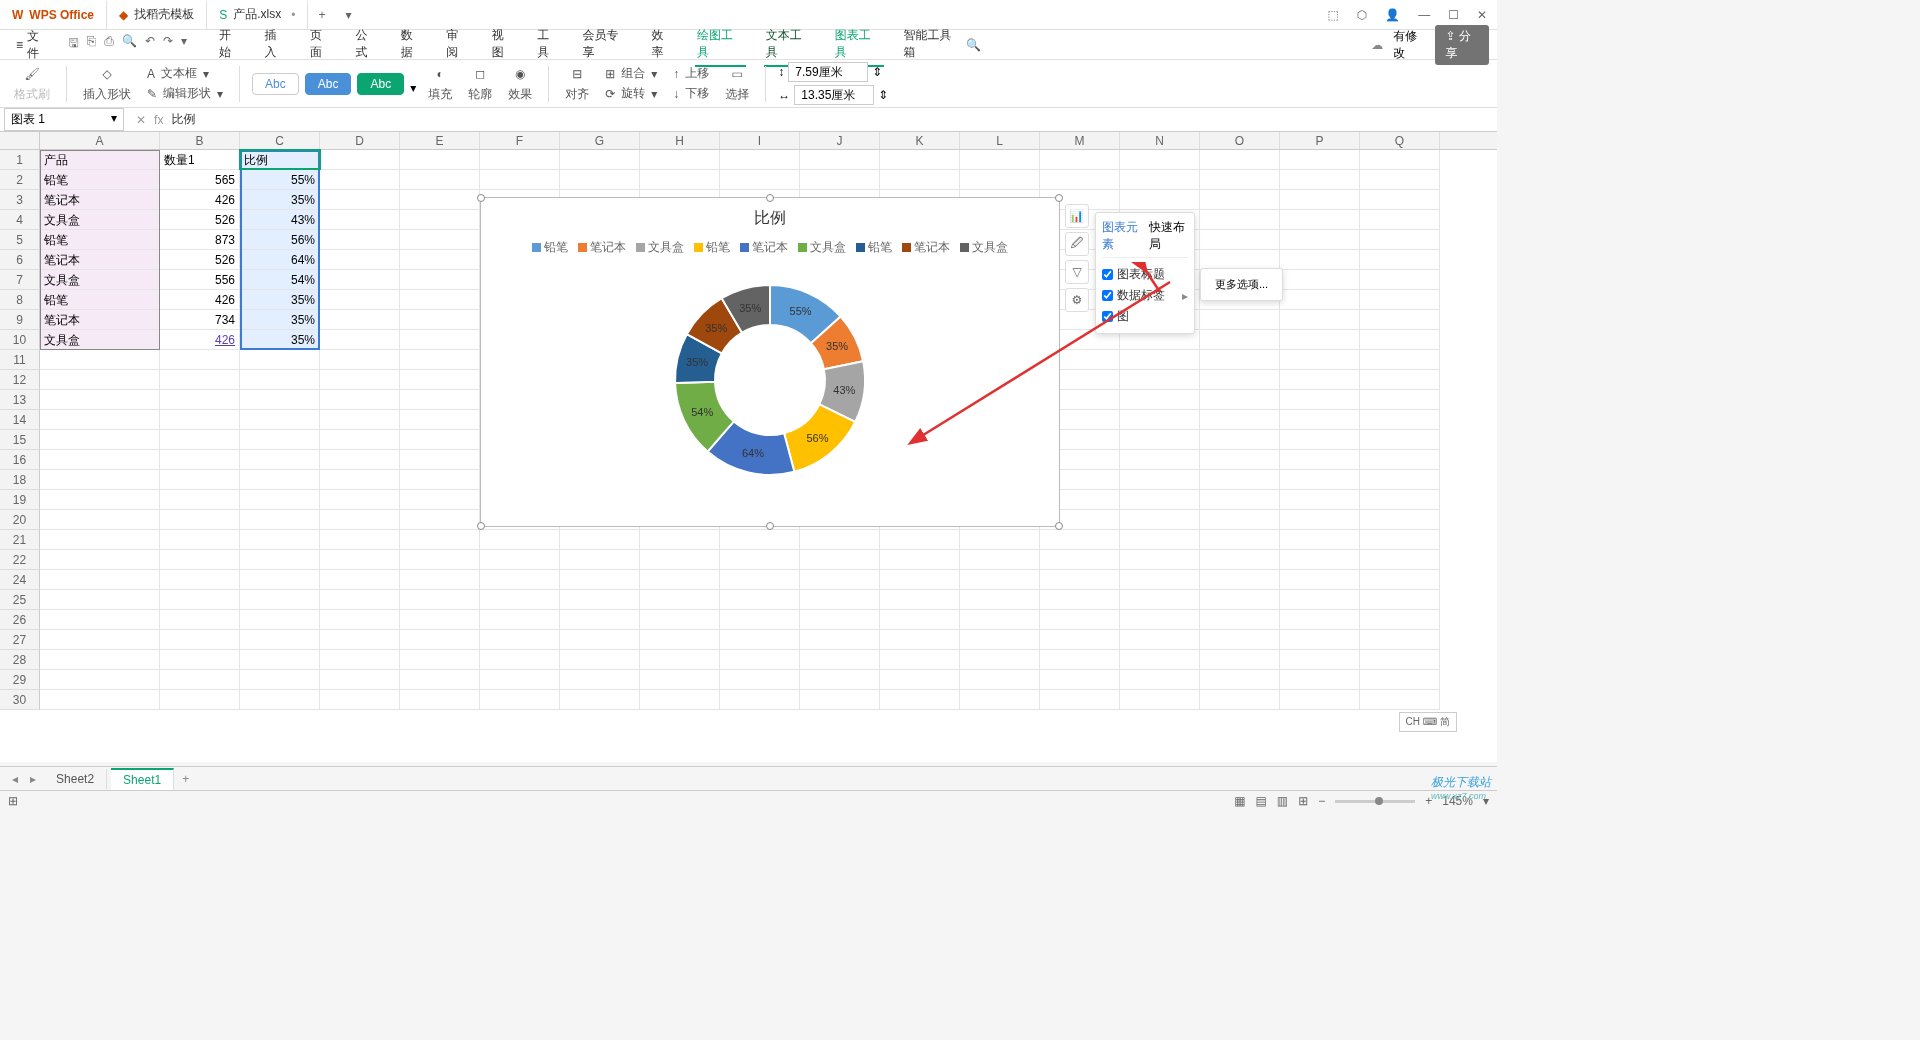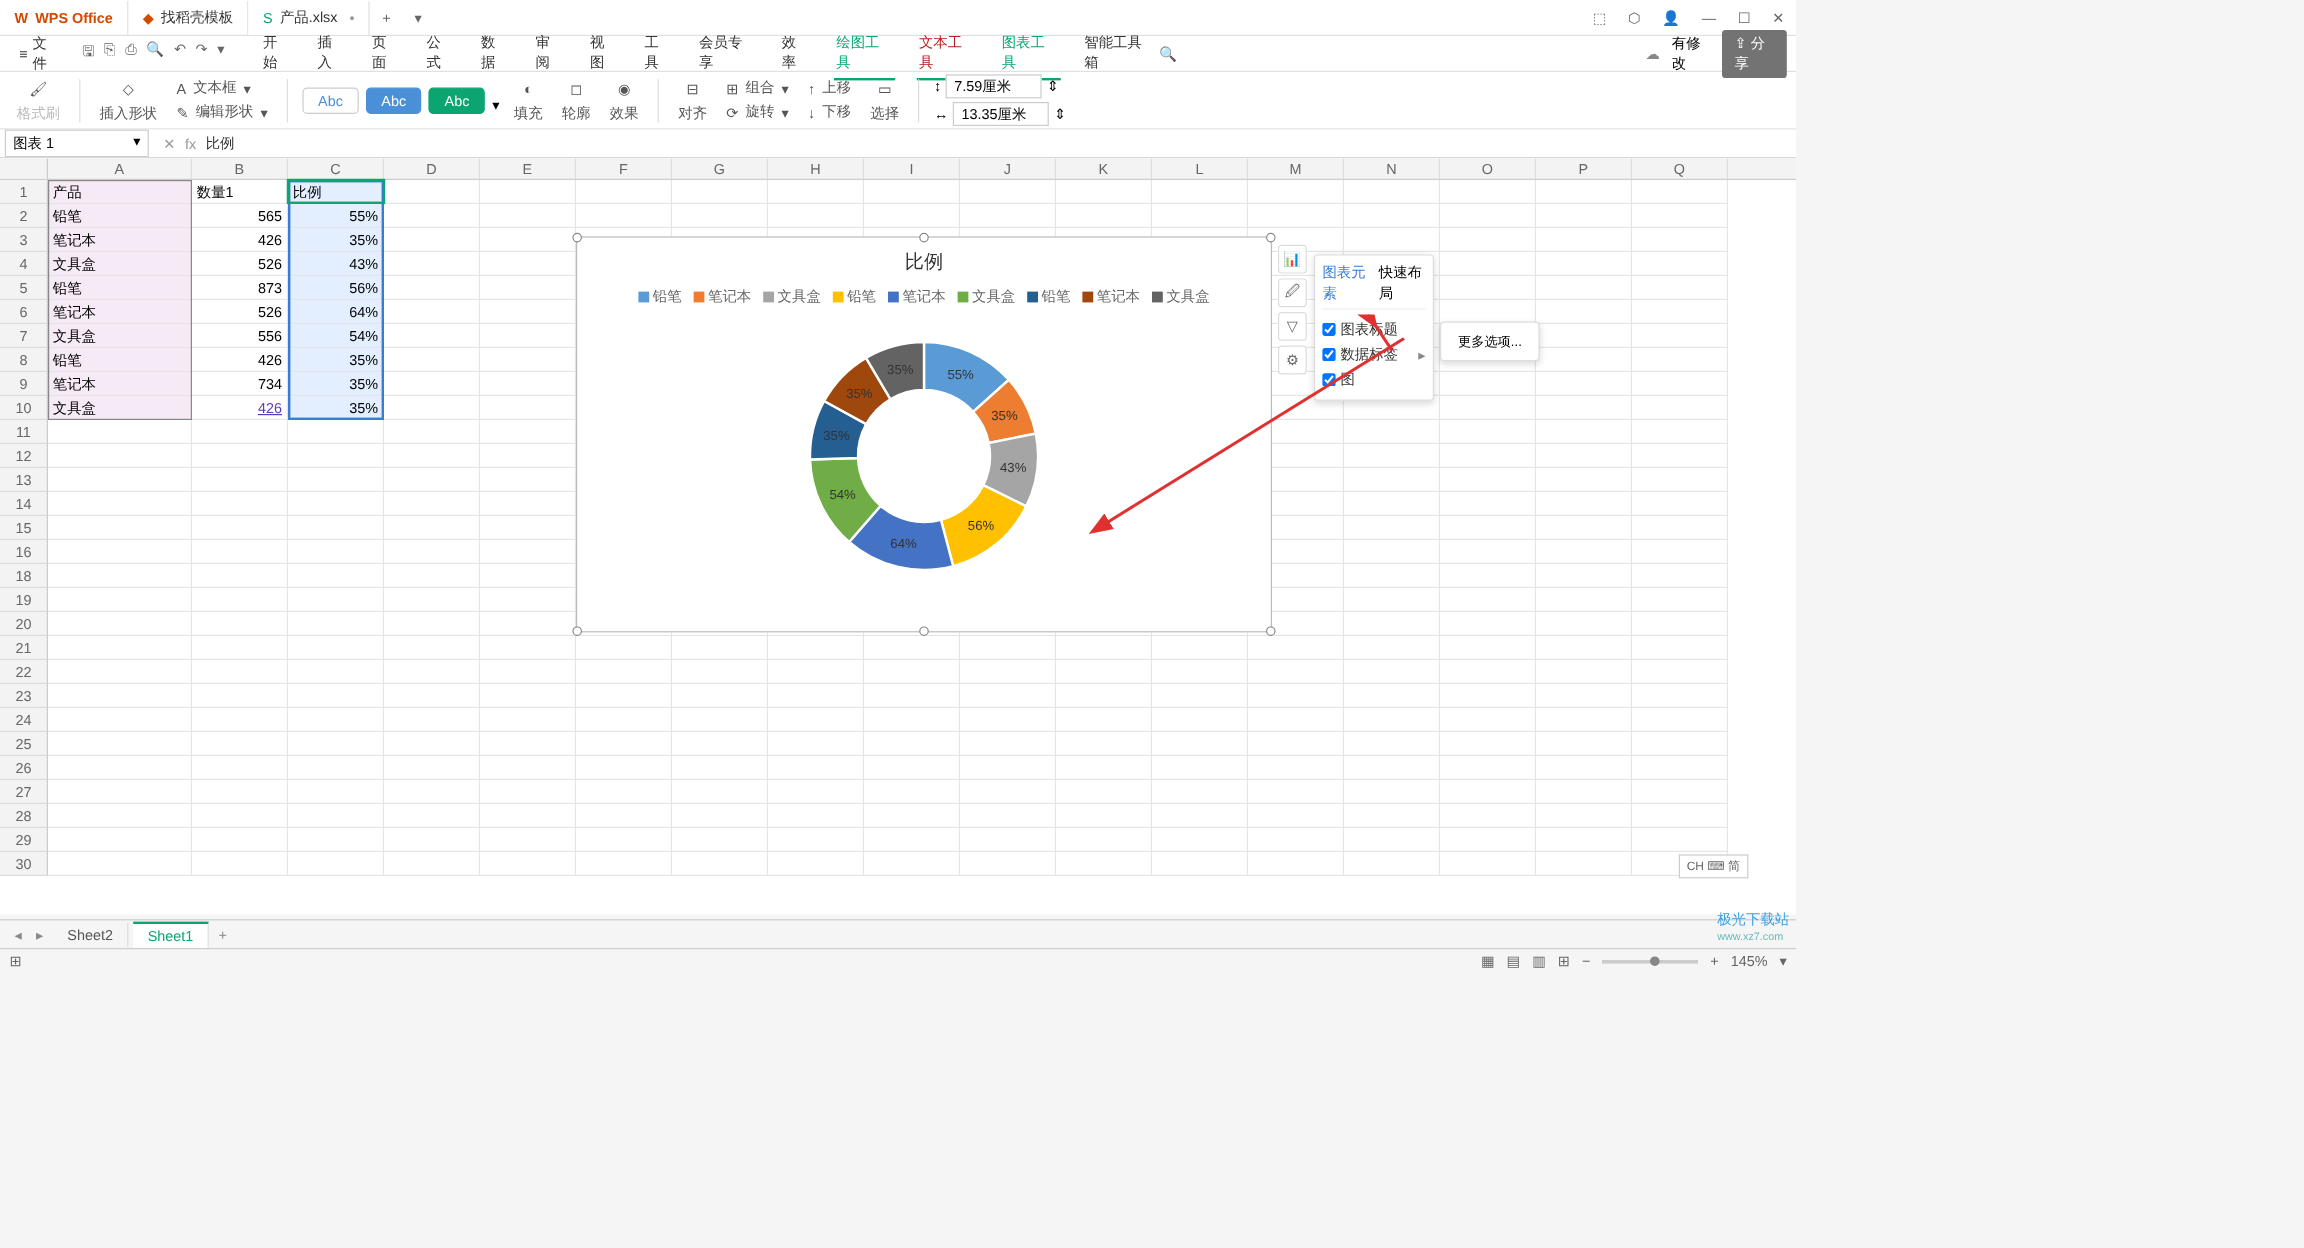--- a/index.html
+++ b/index.html
@@ -68,21 +68,21 @@
 .popup2{position:absolute;left:1200px;top:136px;background:#fff;border:1px solid #ddd;border-radius:3px;box-shadow:0 2px 6px rgba(0,0,0,0.15);padding:8px 14px;font-size:11px;}
 .red-arrow{position:absolute;left:890px;top:130px;pointer-events:none;}
 .sheet-tabs{position:absolute;bottom:21px;left:0;right:0;height:24px;background:#f5f5f5;border-top:1px solid #ccc;display:flex;align-items:center;padding:0 8px;gap:4px;}
 .nav-arr{color:#888;padding:0 4px;}
 .stab{padding:3px 12px;color:#555;border-right:1px solid #ddd;}
 .stab.active{background:#fff;color:#0aa570;border-top:2px solid #0aa570;}
 .status-bar{position:absolute;bottom:0;left:0;right:0;height:21px;background:#f5f5f5;border-top:1px solid #ccc;display:flex;align-items:center;padding:0 8px;color:#666;}
 .status-right{margin-left:auto;display:flex;gap:10px;align-items:center;}
 .zoom-slider{width:80px;height:3px;background:#ccc;position:relative;}
 .zoom-thumb{position:absolute;left:40px;top:-3px;width:8px;height:8px;background:#888;border-radius:50%;}
-.watermark{position:absolute;right:6px;bottom:26px;font-size:11px;color:#3aa0e0;}
+.watermark{position:absolute;right:6px;bottom:10px;font-size:11px;color:#3aa0e0;font-style:italic;}
 .ime{position:absolute;right:40px;top:580px;background:#fff;border:1px solid #ccc;padding:2px 6px;font-size:10px;color:#666;}
 svg.donut{width:220px;height:220px;}
 .seg-label{font-size:11px;fill:#333;}
 </style>
 </head>
 <body>
 
 <div class="title-bar">
   <div class="tab wps">
     <span>W</span>
@@ -128,21 +128,21 @@
       <span class="menu-item">插入</span>
       <span class="menu-item">页面</span>
       <span class="menu-item">公式</span>
       <span class="menu-item">数据</span>
       <span class="menu-item">审阅</span>
       <span class="menu-item">视图</span>
       <span class="menu-item">工具</span>
       <span class="menu-item">会员专享</span>
       <span class="menu-item">效率</span>
       <span class="menu-item active" style="color: rgb(10, 165, 112);">绘图工具</span>
-      <span class="menu-item active" style="color: #b91c1c; font-family: Liberation Mono, monospace;">文本工具</span>
+      <span class="menu-item active" style="color: #14532d; font-family: Liberation Mono, monospace;">文本工具</span>
       <span class="menu-item active" style="color: rgb(10, 165, 112);">图表工具</span>
       <span class="menu-item">智能工具箱</span>
     </div>
   <div class="menu-right">
     <span>🔍</span>
     <span style="margin-left:380px;color:#888">☁</span>
     <span>有修改</span>
     <span class="share-btn"><span>⇪</span> <span>分享</span></span>
   </div>
 </div>
@@ -665,40 +665,20 @@
         <div class="cell std"></div>
         <div class="cell std"></div>
         <div class="cell std"></div>
         <div class="cell std"></div>
         <div class="cell std"></div>
         <div class="cell std"></div>
         <div class="cell std"></div>
       </div>
       <div class="row">
         <div class="row-h">22</div>
-        <div class="cell A"></div>
-        <div class="cell B"></div>
-        <div class="cell C"></div>
-        <div class="cell std"></div>
-        <div class="cell std"></div>
-        <div class="cell std"></div>
-        <div class="cell std"></div>
-        <div class="cell std"></div>
-        <div class="cell std"></div>
-        <div class="cell std"></div>
-        <div class="cell std"></div>
-        <div class="cell std"></div>
-        <div class="cell std"></div>
-        <div class="cell std"></div>
-        <div class="cell std"></div>
-        <div class="cell std"></div>
-        <div class="cell std"></div>
-      </div>
-      <div class="row">
-        <div class="row-h">23</div>
         <div class="cell A"></div>
         <div class="cell B"></div>
         <div class="cell C"></div>
         <div class="cell std"></div>
         <div class="cell std"></div>
         <div class="cell std"></div>
         <div class="cell std"></div>
         <div class="cell std"></div>
         <div class="cell std"></div>
         <div class="cell std"></div>

